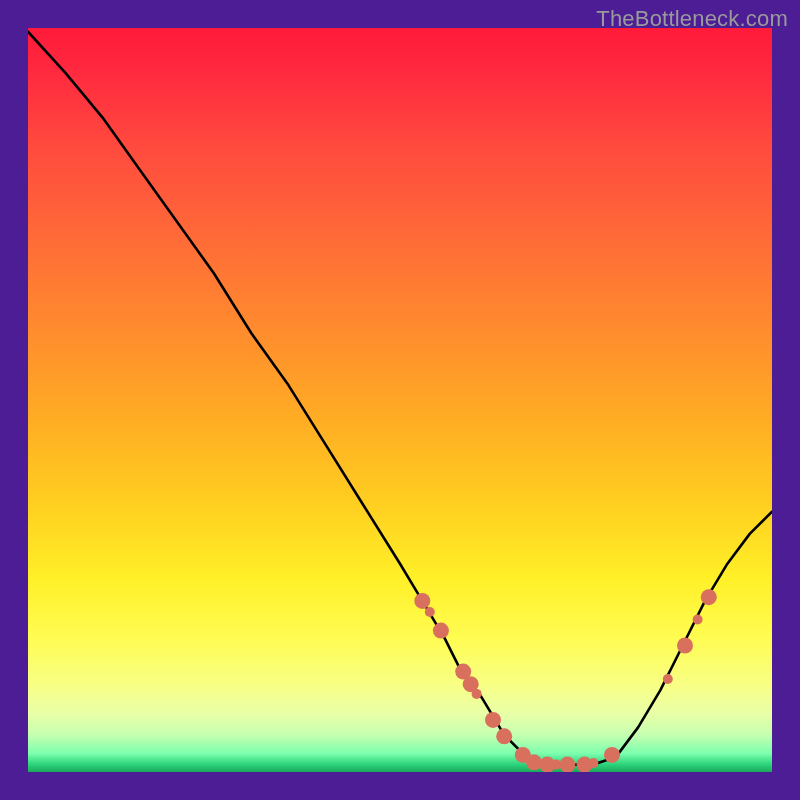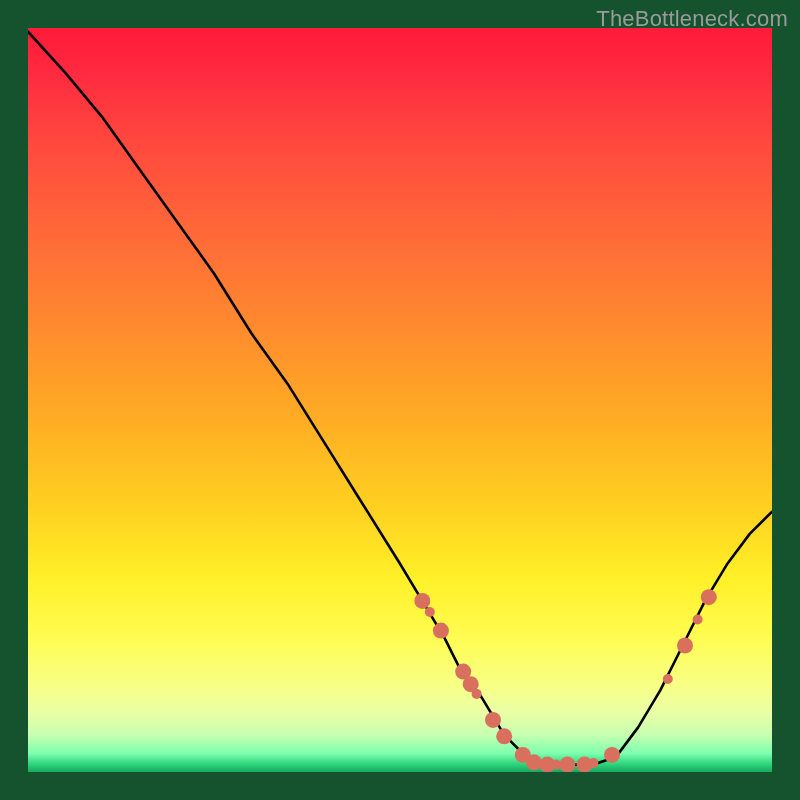--- a/index.html
+++ b/index.html
@@ -1,21 +1,21 @@
 <!DOCTYPE html>
 <html><head>
 <meta charset="utf-8">
 <style>
   * { margin: 0; padding: 0; box-sizing: border-box; }
   html, body { width: 800px; height: 800px; background: #000; overflow: hidden; }
   .frame {
     position: absolute;
     left: 0; top: 0;
     width: 800px; height: 800px;
-    background: #14532d;
+    background: #4c1d95;
   }
   .plot {
     position: absolute;
     left: 28px; top: 28px;
     width: 744px; height: 744px;
     overflow: hidden;
   }
   .gradient {
     position: absolute;
     inset: 0;

